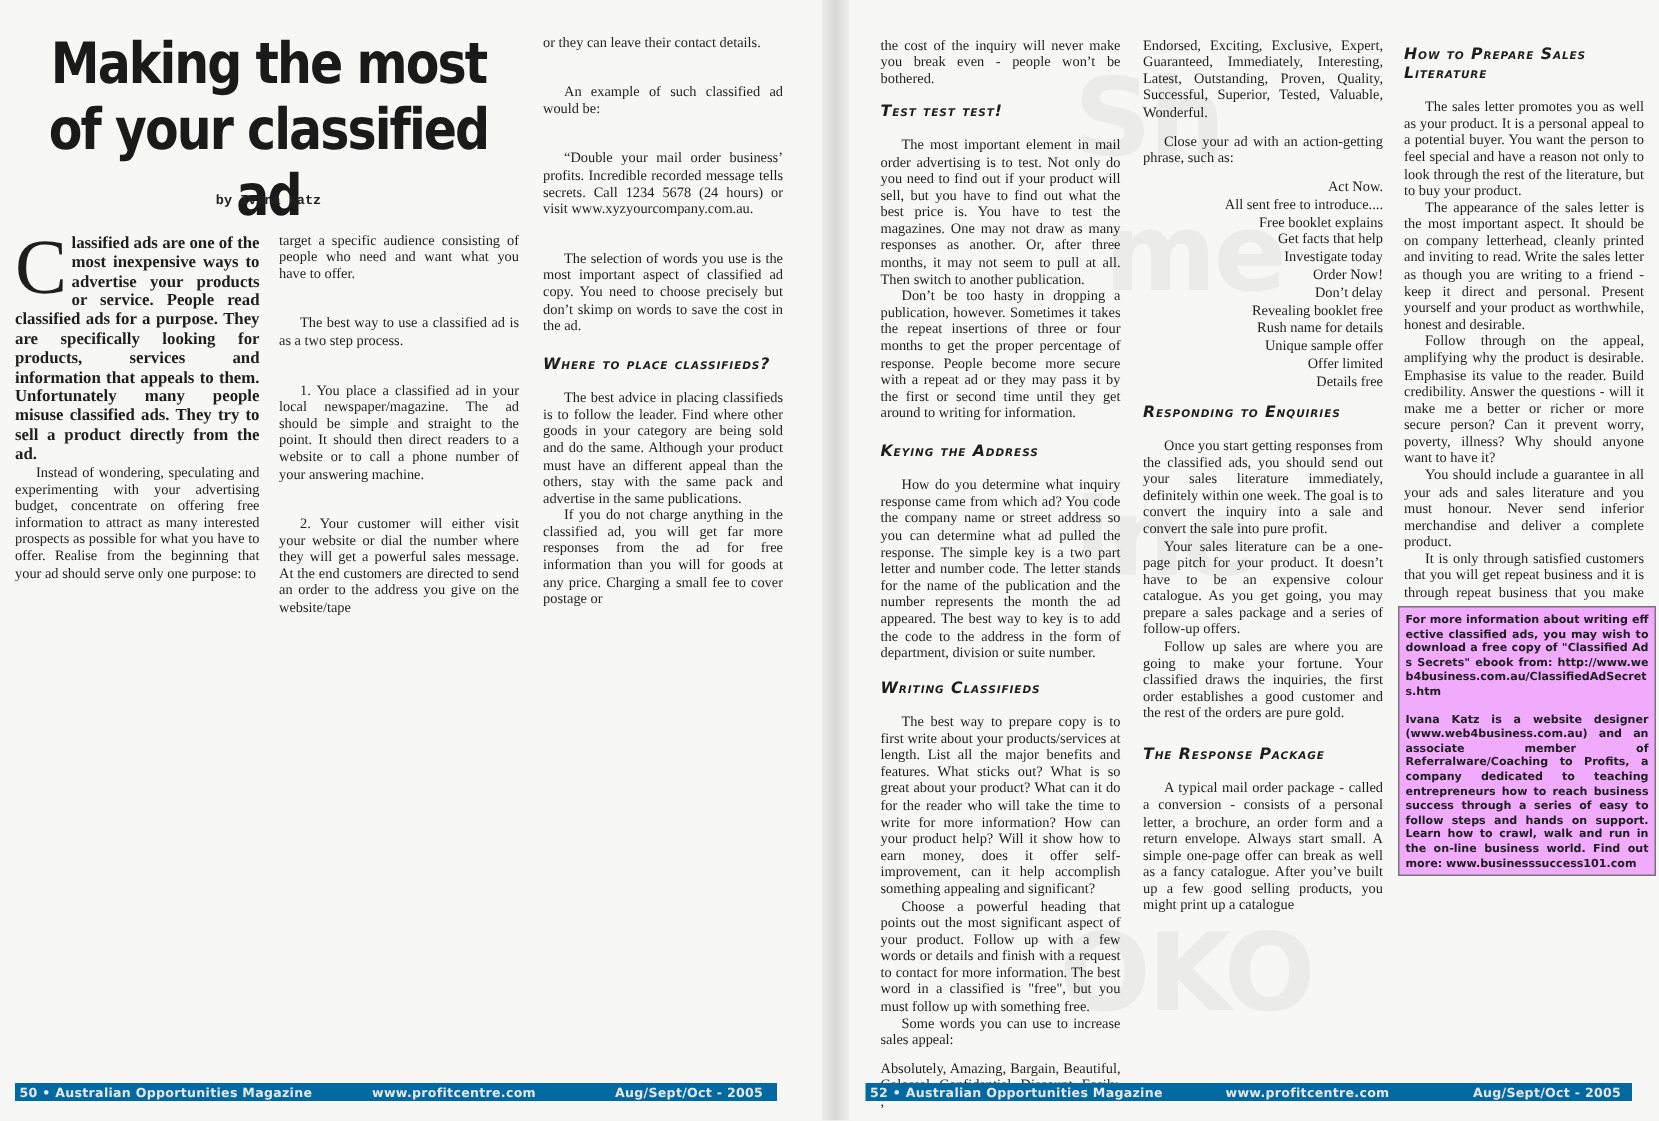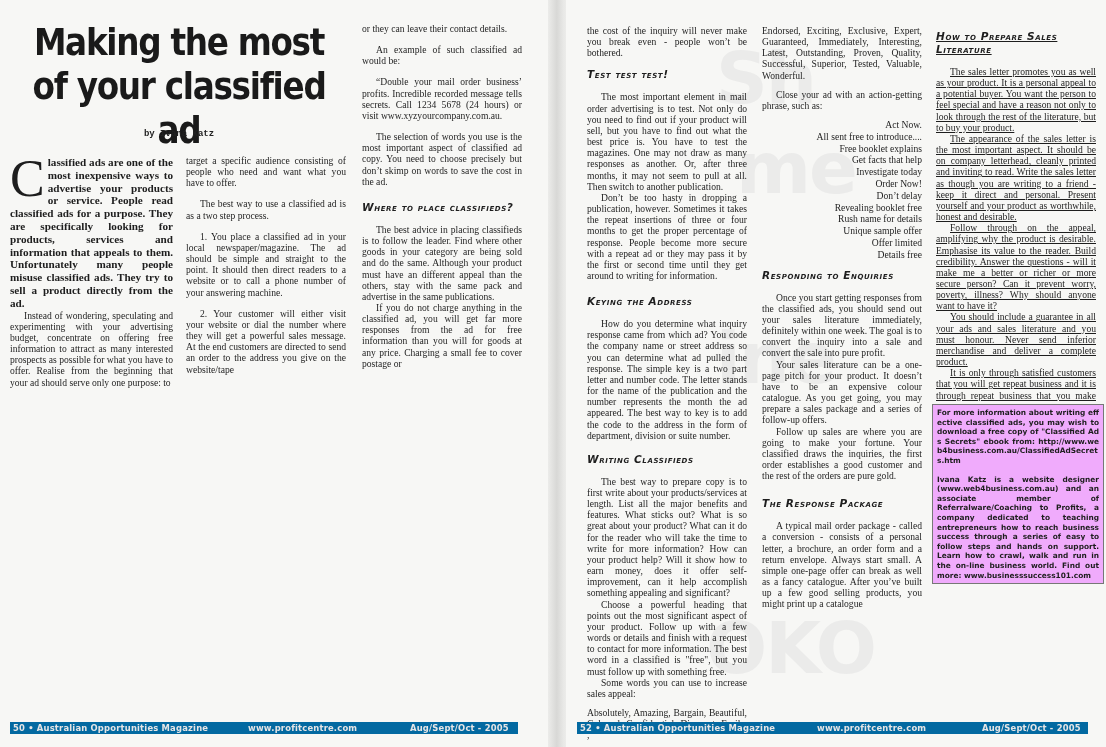--- a/index.html
+++ b/index.html
@@ -5,21 +5,21 @@
   html, body { margin:0; padding:0; }
   body { width:1106px; height:747px; background:#f4f4f2; position:relative; overflow:hidden;
          font-family:"Liberation Serif", serif; color:#1e1e1e; }
   .page { position:absolute; top:0; height:747px; background:#f7f7f5; overflow:hidden; }
   #page-left { left:0; width:552px; }
   #page-right { left:566px; width:540px; }
   .gutter { position:absolute; left:548px; top:0; width:22px; height:747px;
             background:linear-gradient(90deg,#ececea 0%,#d8d8d6 40%,#e8e8e6 70%,#f3f3f1 100%); }
   .col { position:absolute; font-size:9.6px; line-height:11.15px; text-align:justify; }
   .col p { margin:0 0 0 0; text-indent:14px; }
-  .col p.gap { margin-top:10px; }
+  .col p.gap { margin-top:22px; }
   .col p.noind { text-indent:0; }
   .title { position:absolute; left:0; top:20px; width:358px; text-align:center;
            font-family:"DejaVu Sans", sans-serif; font-weight:bold; font-size:38px; line-height:44px;
            letter-spacing:-1.5px; color:#1a1a1a; transform:scaleX(0.86); transform-origin:center; }
   .byline { position:absolute; left:0; top:129px; width:358px; text-align:center;
             font-family:Liberation Mono, monospace; font-weight:bold; font-size:9px; color:#222; }
   .lead { font-weight:bold; font-size:11.2px; line-height:12.8px; text-align:justify; }
   .dropcap { float:left; font-size:52px; line-height:40px; margin:3px 3px 0 0; font-weight:normal; }
   h3 { font-family:"DejaVu Sans", sans-serif; font-style:italic; font-weight:bold;
        font-size:10.5px; line-height:13px; margin:12px 0 10px 0; font-variant:small-caps;
@@ -118,21 +118,21 @@
       <div>Details free</div>
     </div>
   <h3 style="margin-top:8px;">Responding to Enquiries</h3>
   <p>Once you start getting responses from the classified ads, you should send out your sales literature immediately, definitely within one week. The goal is to convert the inquiry into a sale and convert the sale into pure profit.</p>
   <p>Your sales literature can be a one-page pitch for your product. It doesn’t have to be an expensive colour catalogue. As you get going, you may prepare a sales package and a series of follow-up offers.</p>
   <p>Follow up sales are where you are going to make your fortune. Your classified draws the inquiries, the first order establishes a good customer and the rest of the orders are pure gold.</p>
   <h3 style="margin-top:16px;">The Response Package</h3>
   <p>A typical mail order package - called a conversion - consists of a personal letter, a brochure, an order form and a return envelope. Always start small. A simple one-page offer can break as well as a fancy catalogue. After you’ve built up a few good selling products, you might print up a catalogue</p>
 </div>
 
-<div class="col" style="left:936px; top:30px; width:160px;text-decoration:underline;">
+<div class="col" style="left:936px; top:30px; width:160px;">
   <h3 style="margin-top:0;">How to Prepare Sales Literature</h3>
   <p>The sales letter promotes you as well as your product. It is a personal appeal to a potential buyer. You want the person to feel special and have a reason not only to look through the rest of the literature, but to buy your product.</p>
   <p>The appearance of the sales letter is the most important aspect. It should be on company letterhead, cleanly printed and inviting to read. Write the sales letter as though you are writing to a friend - keep it direct and personal. Present yourself and your product as worthwhile, honest and desirable.</p>
   <p>Follow through on the appeal, amplifying why the product is desirable. Emphasise its value to the reader. Build credibility. Answer the questions - will it make me a better or richer or more secure person? Can it prevent worry, poverty, illness? Why should anyone want to have it?</p>
   <p>You should include a guarantee in all your ads and sales literature and you must honour. Never send inferior merchandise and deliver a complete product.</p>
   <p>It is only through satisfied customers that you will get repeat business and it is through repeat business that you make more money.</p>
 </div>
 
 <div class="infobox">
   <p>For more information about writing effective classified ads, you may wish to download a free copy of "Classified Ads Secrets" ebook from: http://www.web4business.com.au/ClassifiedAdSecrets.htm</p>

